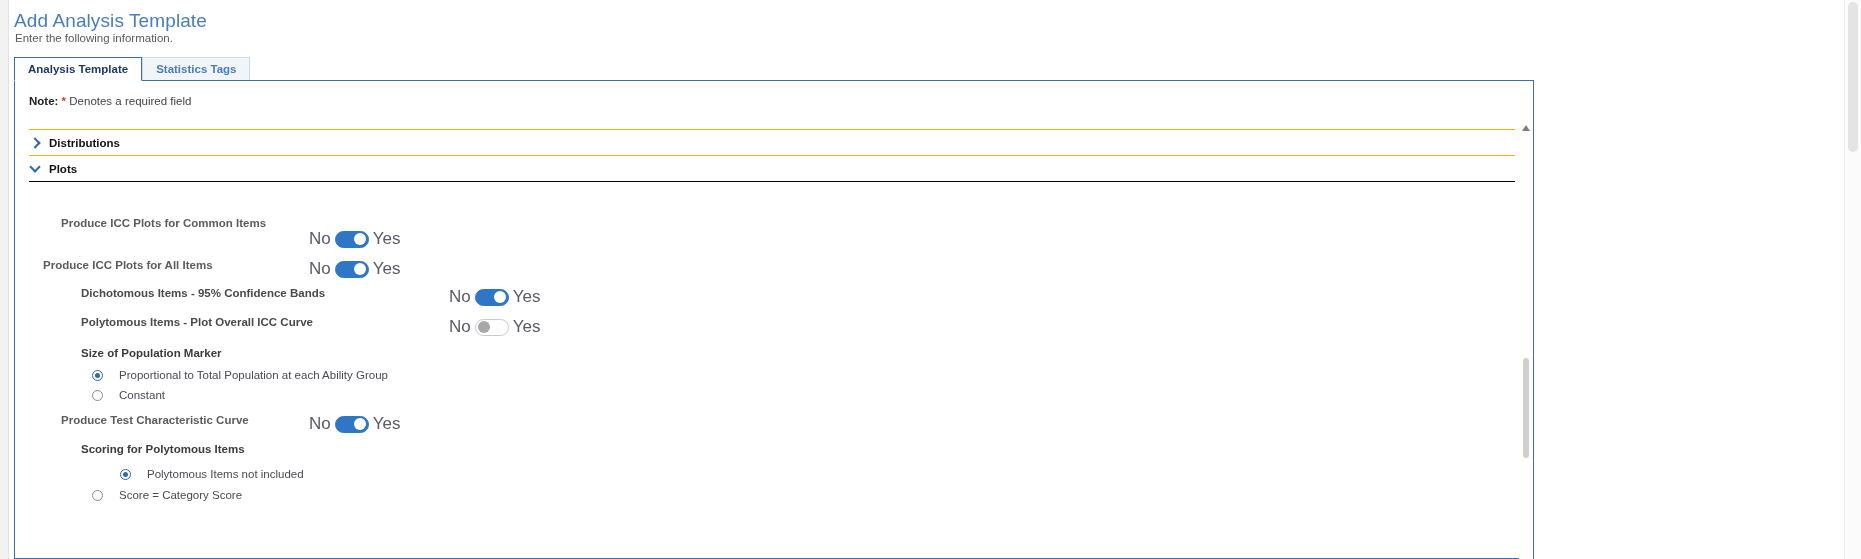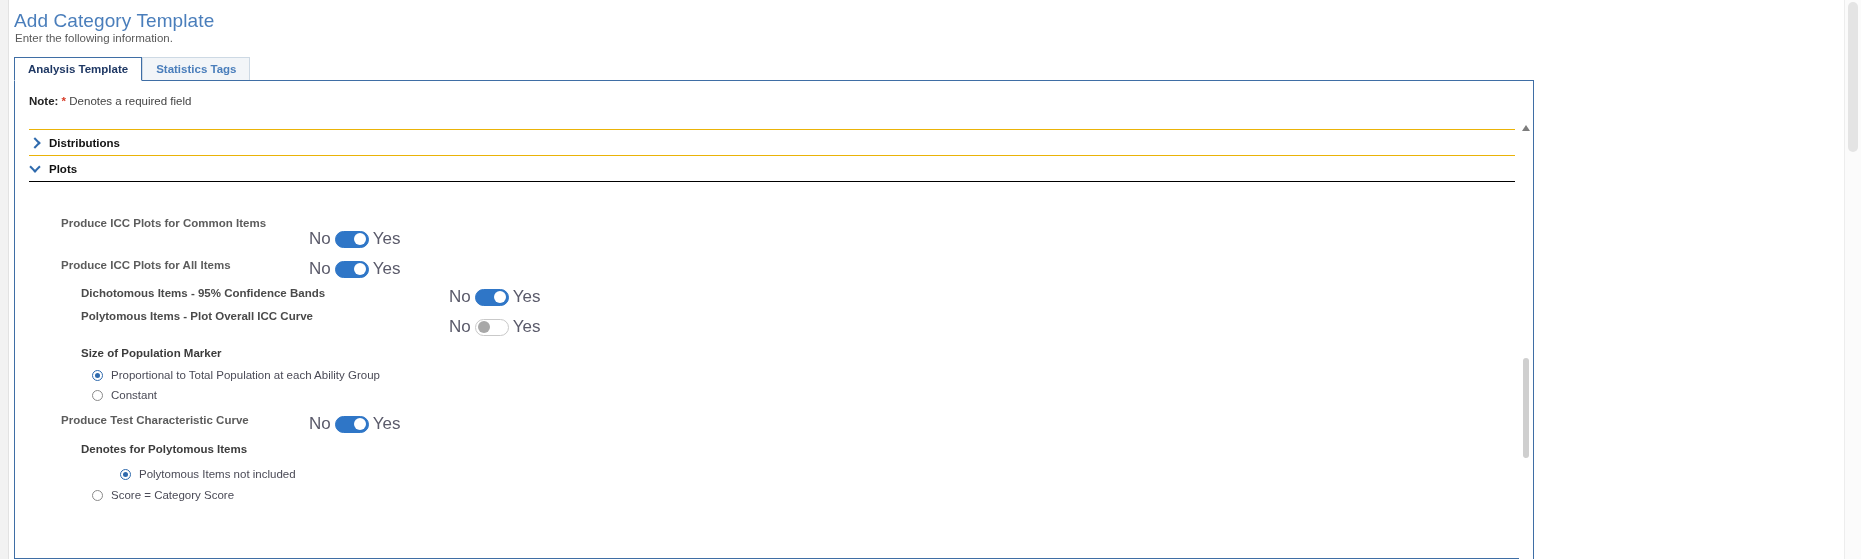--- a/index.html
+++ b/index.html
@@ -267,21 +267,21 @@
   .switch.off .knob {
     left: 2px;
     background: #a8a8a8;
   }
 
   
   .radio-row {
     position: absolute;
     display: flex;
     align-items: center;
-    gap: 8px;
+    gap: 16px;
     white-space: nowrap;
     cursor: pointer;
   }
   .radio {
     width: 11px; height: 11px;
     border-radius: 50%;
     border: 1px solid #8a8a8a;
     background: #fff;
     box-sizing: border-box;
     position: relative;
@@ -305,21 +305,21 @@
 </style>
 </head>
 <body>
 
 <div class="window">
 
   <div class="page-left-gutter"></div>
 
   <div class="content">
 
-    <div class="page-title">Add Category Template</div>
+    <div class="page-title">Add Analysis Template</div>
     <div class="page-subtitle">Enter the following information.</div>
 
     <div class="tabs">
       <div class="tab active">
         <span>Analysis Template</span>
       </div>
       <div class="tab inactive">
         <span>Statistics Tags</span>
       </div>
     </div>
@@ -350,21 +350,21 @@
           <span class="row-label">Produce ICC Plots for Common Items</span>
         </div>
         <div class="toggle-wrap" style="left:294px; top:108px;">
           <span class="tg-txt">No</span>
           <span class="switch on">
               <span class="knob"></span>
             </span>
           <span class="tg-txt">Yes</span>
         </div>
 
-        <div class="row" style="left:46px; top:138px;">
+        <div class="row" style="left:28px; top:138px;">
           <span class="row-label">Produce ICC Plots for All Items</span>
         </div>
         <div class="toggle-wrap" style="left:294px; top:138px;">
           <span class="tg-txt">No</span>
           <span class="switch on">
               <span class="knob"></span>
             </span>
           <span class="tg-txt">Yes</span>
         </div>
 
@@ -372,21 +372,21 @@
           <span class="sub-label">Dichotomous Items - 95% Confidence Bands</span>
         </div>
         <div class="toggle-wrap" style="left:434px; top:166px;">
           <span class="tg-txt">No</span>
           <span class="switch on">
               <span class="knob"></span>
             </span>
           <span class="tg-txt">Yes</span>
         </div>
 
-        <div class="row" style="left:66px; top:189px;justify-content:center;">
+        <div class="row" style="left:66px; top:195px;justify-content:center;">
           <span class="sub-label">Polytomous Items - Plot Overall ICC Curve</span>
         </div>
         <div class="toggle-wrap" style="left:434px; top:196px;">
           <span class="tg-txt">No</span>
           <span class="switch off">
               <span class="knob"></span>
             </span>
           <span class="tg-txt">Yes</span>
         </div>
 
@@ -405,21 +405,21 @@
           <span class="row-label">Produce Test Characteristic Curve</span>
         </div>
         <div class="toggle-wrap" style="left:294px; top:293px;">
           <span class="tg-txt">No</span>
           <span class="switch on">
               <span class="knob"></span>
             </span>
           <span class="tg-txt">Yes</span>
         </div>
 
-        <div class="group-head" style="left:66px; top:322px;">Denotes for Polytomous Items</div>
+        <div class="group-head" style="left:66px; top:322px;">Scoring for Polytomous Items</div>
 
         <div class="radio-row" style="left:77px; top:347px;padding-left:28px;">
           <span class="radio checked"></span>
           <span class="radio-text">Polytomous Items not included</span>
         </div>
         <div class="radio-row" style="left:77px; top:368px;">
           <span class="radio"></span>
           <span class="radio-text">Score = Category Score</span>
         </div>
 

